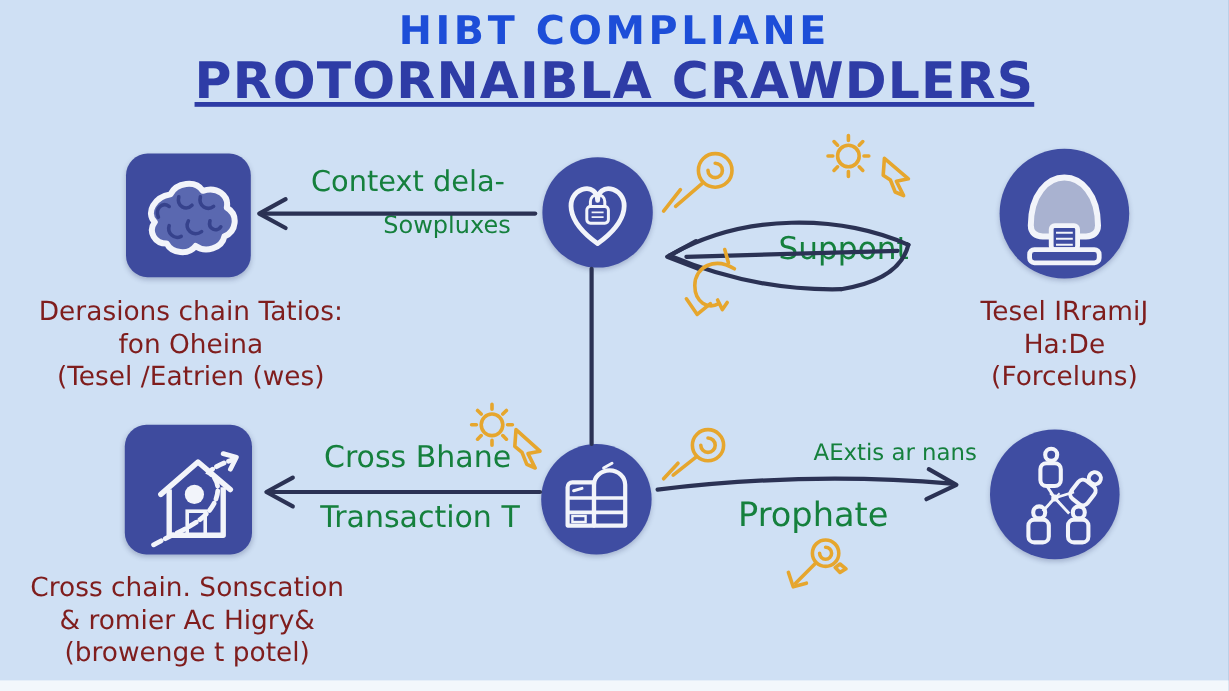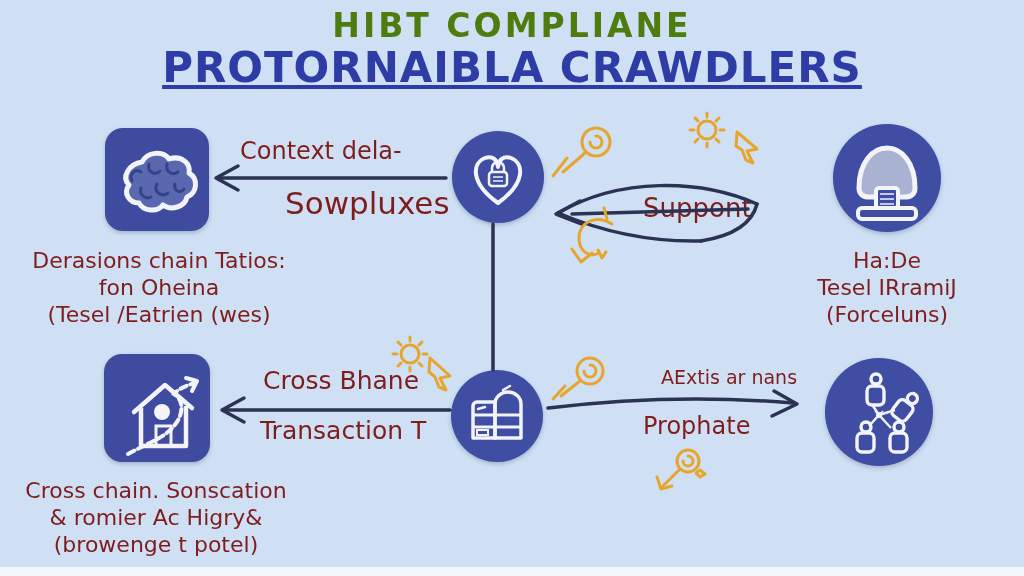--- a/index.html
+++ b/index.html
@@ -5,35 +5,35 @@
   html,body{margin:0;padding:0;background:#9db4cf;}
   .canvas{
     position:relative;width:1024px;height:576px;overflow:hidden;
     background:#cfe0f4;
     font-family:"DejaVu Sans","Liberation Sans",sans-serif;
     color:#2b3668;
   }
   .abs{position:absolute;}
   .title1{
     top:6px;left:0;width:100%;text-align:center;
-    font-size:33px;font-weight:700;letter-spacing:3px;color:#4d7c0f;
+    font-size:33px;font-weight:700;letter-spacing:3px;color:#1d4ed8;
   }
   .title2{
     top:43px;left:0;width:100%;text-align:center;
     font-size:42px;font-weight:800;letter-spacing:1px;color:#2e3ca6;text-decoration:underline;
   }
   .tile{
     background:#3e4b9e;border-radius:18px;
     box-shadow:0 2px 4px rgba(30,40,90,.25);
   }
   .circleNode{
     background:#3f4da2;border-radius:50%;
     box-shadow:0 2px 4px rgba(30,40,90,.25);
   }
-  .edge-label{font-size:25px;text-align:left;white-space:nowrap;color:#7f1d1d;}
+  .edge-label{font-size:25px;text-align:center;white-space:nowrap;color:#15803d;}
   .caption{font-size:22px;line-height:27px;text-align:center;color:#7f1d1d;}
   .strip-bottom{left:0;top:567px;width:1024px;height:9px;background:#f3f7fc;}
   svg{display:block;}
   .overlay{left:0;top:0;pointer-events:none;}
 </style>
 </head>
 <body>
 
 <div class="canvas">
 
@@ -63,22 +63,22 @@
 
   <div class="abs circleNode" style="left:833px;top:124px;width:108px;height:108px;">
     <svg width="108" height="108" viewBox="0 0 108 108">
       <path d="M26,64 C26,38 40,24 54,24 C68,24 82,38 82,64 C82,70 78,73 72,73 L36,73 C30,73 26,70 26,64 Z" fill="#a9b2d0" stroke="#f2f4fa" stroke-width="5" stroke-linejoin="round"></path>
       <rect x="43" y="64" width="22" height="20" rx="3" fill="#3f4da2" stroke="#f2f4fa" stroke-width="4"></rect>
       <path d="M47,70 h14 M47,75 h14 M47,80 h14" stroke="#f2f4fa" stroke-width="1.6"></path>
       <rect x="25" y="84" width="58" height="11" rx="4" fill="#3f4da2" stroke="#f2f4fa" stroke-width="4"></rect>
     </svg>
   </div>
   <div class="abs caption" style="left:772px;top:247px;width:230px;">
+    <div>Tesel IRramiJ</div>
     <div>Ha:De</div>
-    <div>Tesel IRramiJ</div>
     <div>(Forceluns)</div>
   </div>
 
   <div class="abs tile" style="left:104px;top:354px;width:106px;height:108px;">
     <svg width="106" height="108" viewBox="0 0 106 108">
       <path d="M30,58 L61,31 L88,54" fill="none" stroke="#f2f4fa" stroke-width="4.5" stroke-linejoin="round" stroke-linecap="round"></path>
       <path d="M37,54 V92 H82 V52" fill="none" stroke="#f2f4fa" stroke-width="4.5" stroke-linejoin="round"></path>
       <rect x="52" y="72" width="15" height="20" fill="none" stroke="#f2f4fa" stroke-width="3"></rect>
       <circle cx="58" cy="58" r="8" fill="#f2f4fa"></circle>
       <path d="M24,100 C46,88 60,84 70,72 C80,60 80,46 70,40 C74,35 82,32 90,29" fill="none" stroke="#f2f4fa" stroke-width="4" stroke-linecap="round" stroke-dasharray="7 4"></path>
@@ -115,26 +115,26 @@
         <circle cx="74" cy="69" r="5"></circle>
         <rect x="65" y="75" width="17" height="19" rx="5"></rect>
         <path d="M54,57 L48,48 M54,57 L70,52 M54,57 L44,68 M54,57 L66,70" stroke-width="2.4"></path>
       </g>
       <circle cx="54" cy="57" r="3" fill="#f2f4fa"></circle>
       <path d="M50,53 l8,8 M58,53 l-8,8" stroke="#f2f4fa" stroke-width="1.6"></path>
     </svg>
   </div>
 
   <div class="abs edge-label" style="left:240px;top:137px;width:200px;font-size:24px;">Context dela-</div>
-  <div class="abs edge-label" style="left:285px;top:185px;width:175px;font-size:31px;">Sowpluxes</div>
+  <div class="abs edge-label" style="left:285px;top:175px;width:175px;font-size:20px;">Sowpluxes</div>
   <div class="abs edge-label" style="left:643px;top:193px;width:120px;font-size:26px;">Suppont</div>
   <div class="abs edge-label" style="left:263px;top:366px;width:170px;">Cross Bhane</div>
   <div class="abs edge-label" style="left:260px;top:416px;width:180px;">Transaction T</div>
   <div class="abs edge-label" style="left:633px;top:366px;width:170px;font-size:19px;margin-left:28px;">AExtis ar nans</div>
-  <div class="abs edge-label" style="left:643px;top:412px;width:120px;font-size:24px;">Prophate</div>
+  <div class="abs edge-label" style="left:615px;top:412px;width:120px;font-size:28px;">Prophate</div>
 
   <svg class="abs overlay" width="1024" height="576" viewBox="0 0 1024 576">
 
     <g fill="none" stroke="#2b3254" stroke-width="3.5" stroke-linecap="round" stroke-linejoin="round">
       <g>
         <path d="M446,178 L220,178"></path>
         <path d="M238,166 L216,178 L238,190"></path>
       </g>
       <g>
         <path d="M493,224 L493,370"></path>

